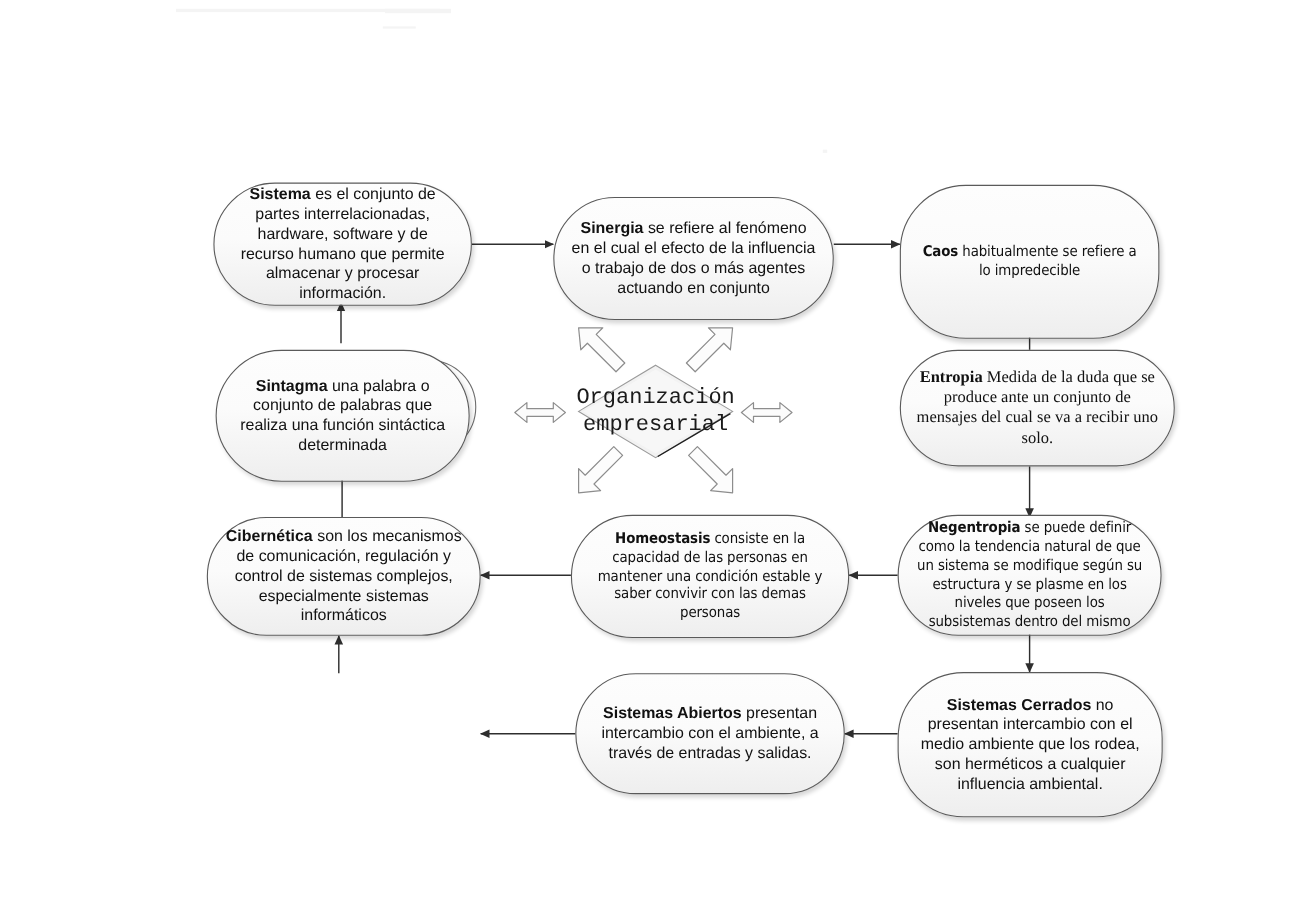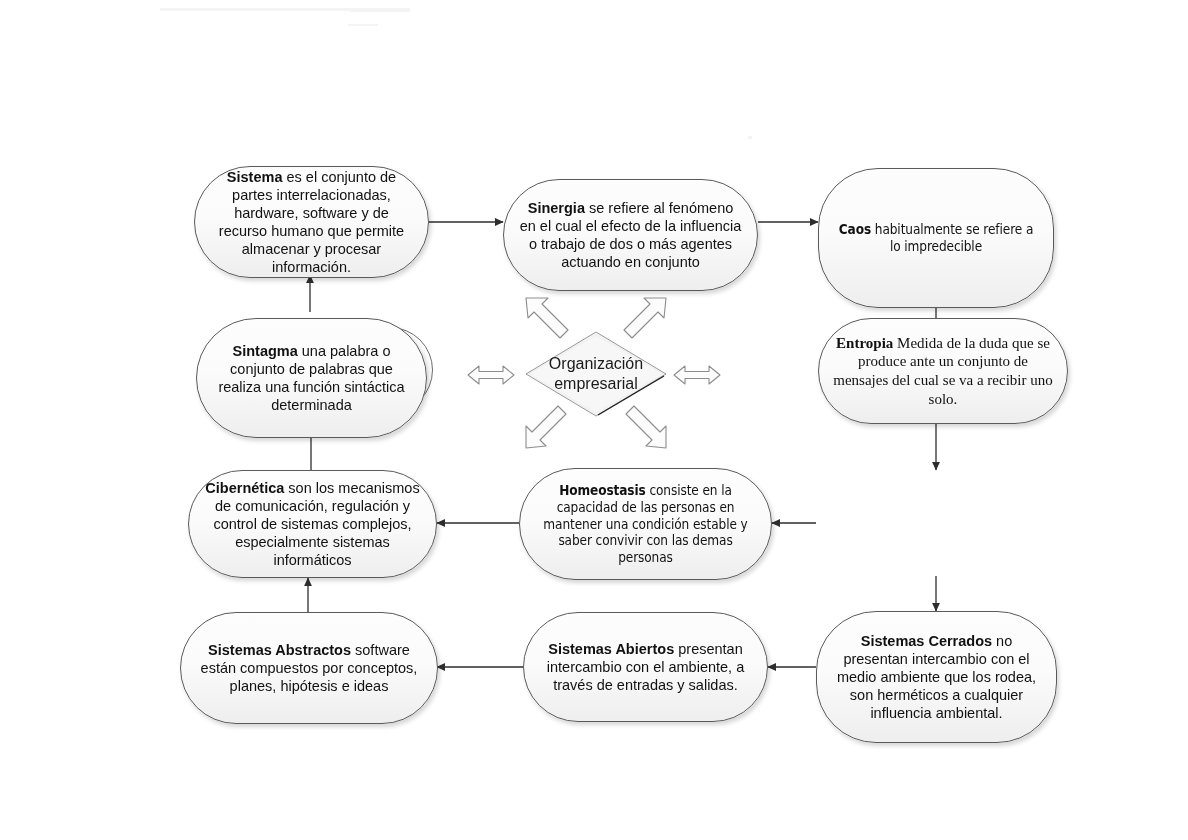--- a/index.html
+++ b/index.html
@@ -73,22 +73,22 @@
     position: absolute;
     z-index: 3;
     display: flex;
     align-items: center;
     justify-content: center;
   }
   #diamond-wrap .dlabel {
     position: relative;
     z-index: 2;
     text-align: center;
-    font-family: Liberation Sans, sans-serif;
-    font-size: 16px;
+    font-family: Liberation Mono, monospace;
+    font-size: 20px;
     color: #1a1a1a;
     line-height: 1.25;
     white-space: nowrap;
   }
   #diamond-wrap svg {
     position: absolute;
     left: 0; top: 0;
   }
 
   .radial-arrow { position: absolute; z-index: 3; }
@@ -178,26 +178,26 @@
       <b>Cibernética</b><span>  son los mecanismos de comunicación, regulación y control de sistemas complejos, especialmente sistemas informáticos</span>
     </span>
   </div>
 
   <div class="node f-narrow" style="left:519px; top:468px; width:253px; height:112px;">
     <span class="txt">
       <b>Homeostasis</b><span> consiste en la capacidad de las personas  en mantener una condición estable y saber convivir con las demas personas</span>
     </span>
   </div>
 
-
-  <div class="node f-sans" style="left:180px; top:612px; width:258px; height:112px;">
-    <span class="txt">
-      <b>Sistemas Abstractos</b><span> software están compuestos por conceptos, planes, hipótesis e ideas</span>
-    </span>
-  </div>
+  <div class="node f-narrow" style="left:816px; top:468px; width:240px; height:110px;">
+    <span class="txt">
+      <b>Negentropia</b><span> se puede definir como la tendencia natural de que un sistema se modifique según su estructura y se plasme en los niveles que poseen los subsistemas dentro del mismo</span>
+    </span>
+  </div>
+
 
   <div class="node f-sans" style="left:523px; top:612px; width:245px; height:110px;">
     <span class="txt">
       <b>Sistemas Abiertos</b><span> presentan intercambio con el ambiente, a través de entradas y salidas.</span>
     </span>
   </div>
 
   <div class="node f-sans" style="left:816px; top:611px; width:241px; height:132px;text-align:center;">
     <span class="txt">
       <b>Sistemas Cerrados</b><span> no presentan intercambio con el medio ambiente que los rodea, son herméticos a cualquier influencia ambiental.</span>

